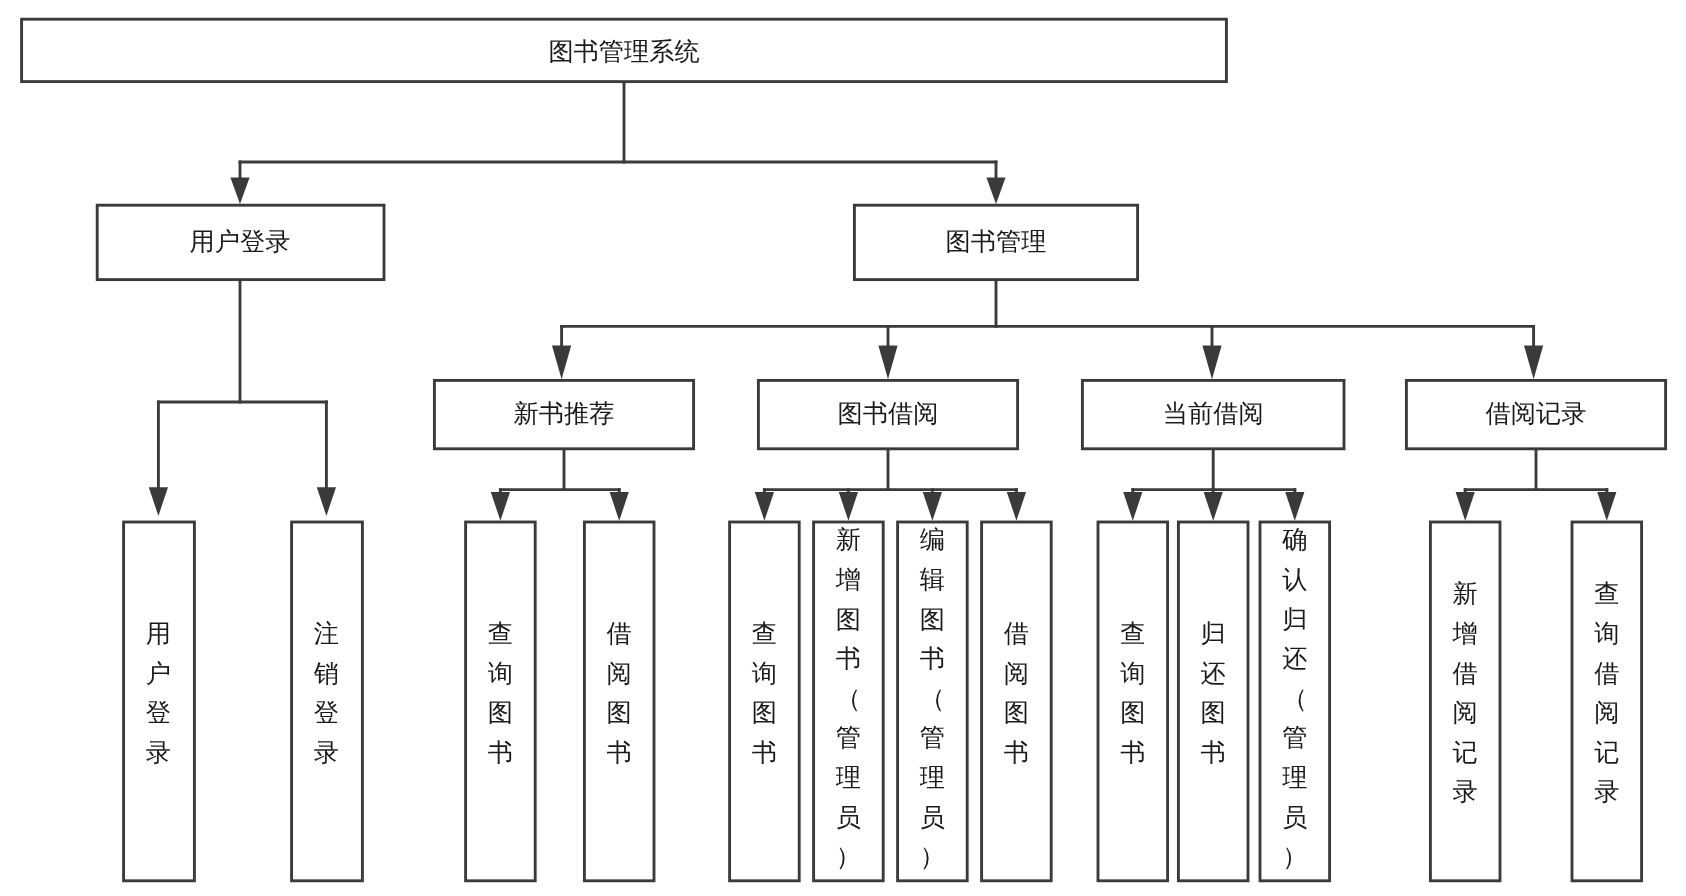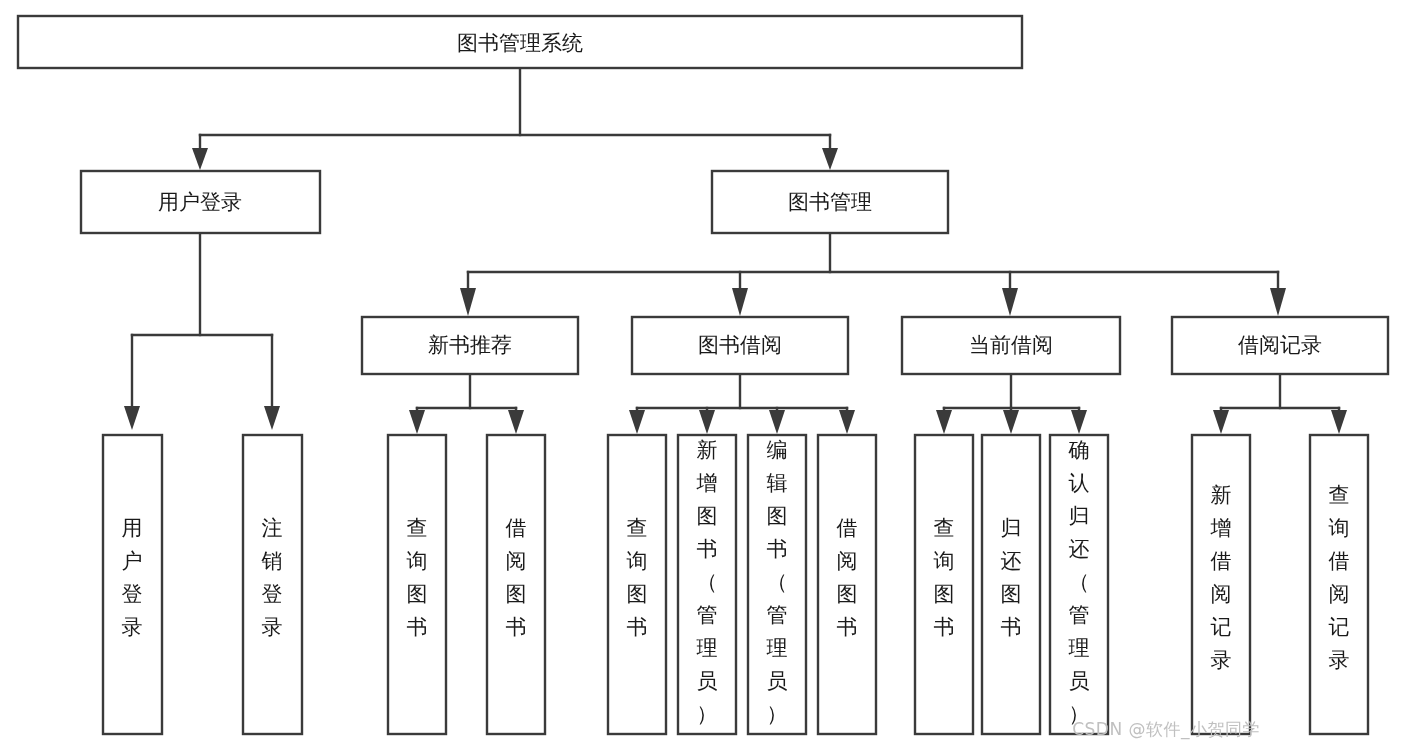--- a/index.html
+++ b/index.html
@@ -218,15 +218,14 @@
       <rect class="node-box" x="1192" y="435" width="58" height="299"></rect>
       <text class="node-label-v" x="1221" y="502"><tspan x="1221" y="502">新</tspan><tspan x="1221" y="535">增</tspan><tspan x="1221" y="568">借</tspan><tspan x="1221" y="601">阅</tspan><tspan x="1221" y="634">记</tspan><tspan x="1221" y="667">录</tspan></text>
     </g>
     <g>
       <rect class="node-box" x="1310" y="435" width="58" height="299"></rect>
       <text class="node-label-v" x="1339" y="502"><tspan x="1339" y="502">查</tspan><tspan x="1339" y="535">询</tspan><tspan x="1339" y="568">借</tspan><tspan x="1339" y="601">阅</tspan><tspan x="1339" y="634">记</tspan><tspan x="1339" y="667">录</tspan></text>
     </g>
 
   </svg>
 
-  <div class="watermark">CSDN @软件_小贺同学</div>
 
 </div>
 
 </body></html>

